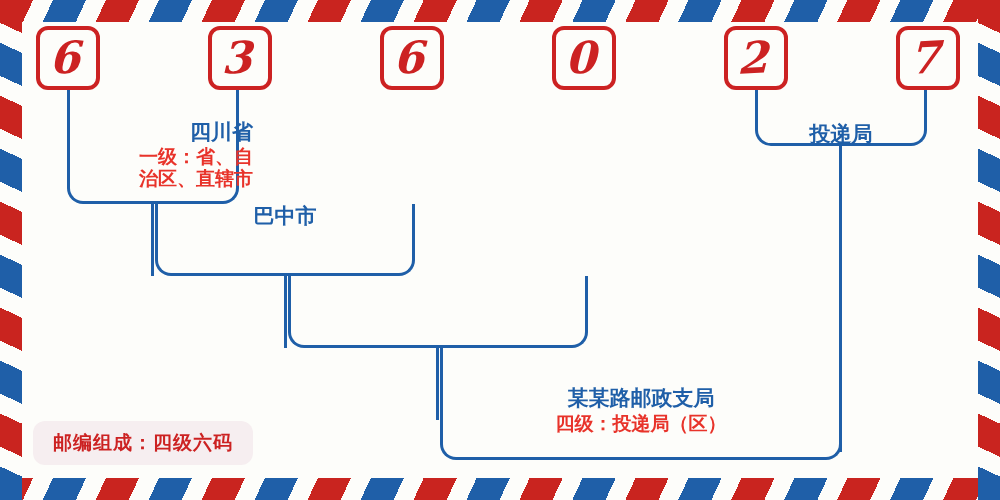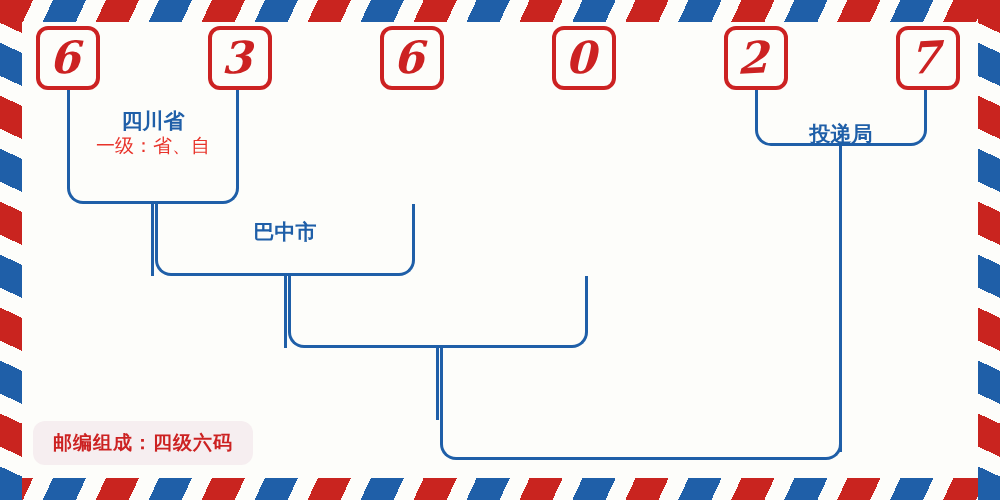--- a/index.html
+++ b/index.html
@@ -109,21 +109,21 @@
   }
   .label-main {
     font-family: "DejaVu Serif", serif;
     font-weight: 700;
     font-size: 21px;
     color: #1f5fa8;
     line-height: 1.15;
   }
   .label-sub {
     font-family: "DejaVu Sans", sans-serif;
-    font-weight: 400;
+    font-weight: 700;
     font-size: 19px;
     color: #e8332a;
     line-height: 1.25;
     margin-top: 2px;
   }
   .label-sub.two-line { line-height: 1.15; }
 
   
   .badge {
     position: absolute;
@@ -171,34 +171,39 @@
     </div>
 
     <div class="bracket" style="left:755px; top:90px; width:172px; height:56px;"></div>
     <div class="stem" style="left:839px; top:146px; height:306px;"></div>
     <div class="label-group" style="left:741px; top:122px; width:200px;">
       <div class="label-main">投递局</div>
     </div>
 
     <div class="bracket" style="left:67px; top:90px; width:172px; height:114px;"></div>
     <div class="stem" style="left:151px; top:204px; height:72px;"></div>
-    <div class="label-group" style="left:53px; top:109px; width:200px;">
+    <div class="label-group" style="left:53px; top:120px; width:200px;text-align:right;">
       <div class="label-main">四川省</div>
       <div class="label-sub two-line">一级：省、自</div>
+      <div class="label-sub two-line" style="margin-top:0;">治区、直辖市</div>
     </div>
 
     <div class="bracket" style="left:155px; top:204px; width:260px; height:72px;"></div>
     <div class="stem" style="left:284px; top:276px; height:72px;"></div>
-    <div class="label-group" style="left:185px; top:220px; width:200px;">
+    <div class="label-group" style="left:185px; top:204px; width:200px;">
       <div class="label-main">巴中市</div>
     </div>
 
     <div class="bracket" style="left:288px; top:276px; width:300px; height:72px;"></div>
     <div class="stem" style="left:436px; top:348px; height:72px;"></div>
 
     <div class="bracket" style="left:440px; top:348px; width:402px; height:112px;"></div>
+    <div class="label-group" style="left:500px; top:386px; width:282px;">
+      <div class="label-main">某某路邮政支局</div>
+      <div class="label-sub">四级：投递局（区）</div>
+    </div>
 
     <div class="badge" style="left:33px; top:421px;">
       <span>邮编组成：四级六码</span>
     </div>
 
   </div>
 </div>
 
 </body></html>

